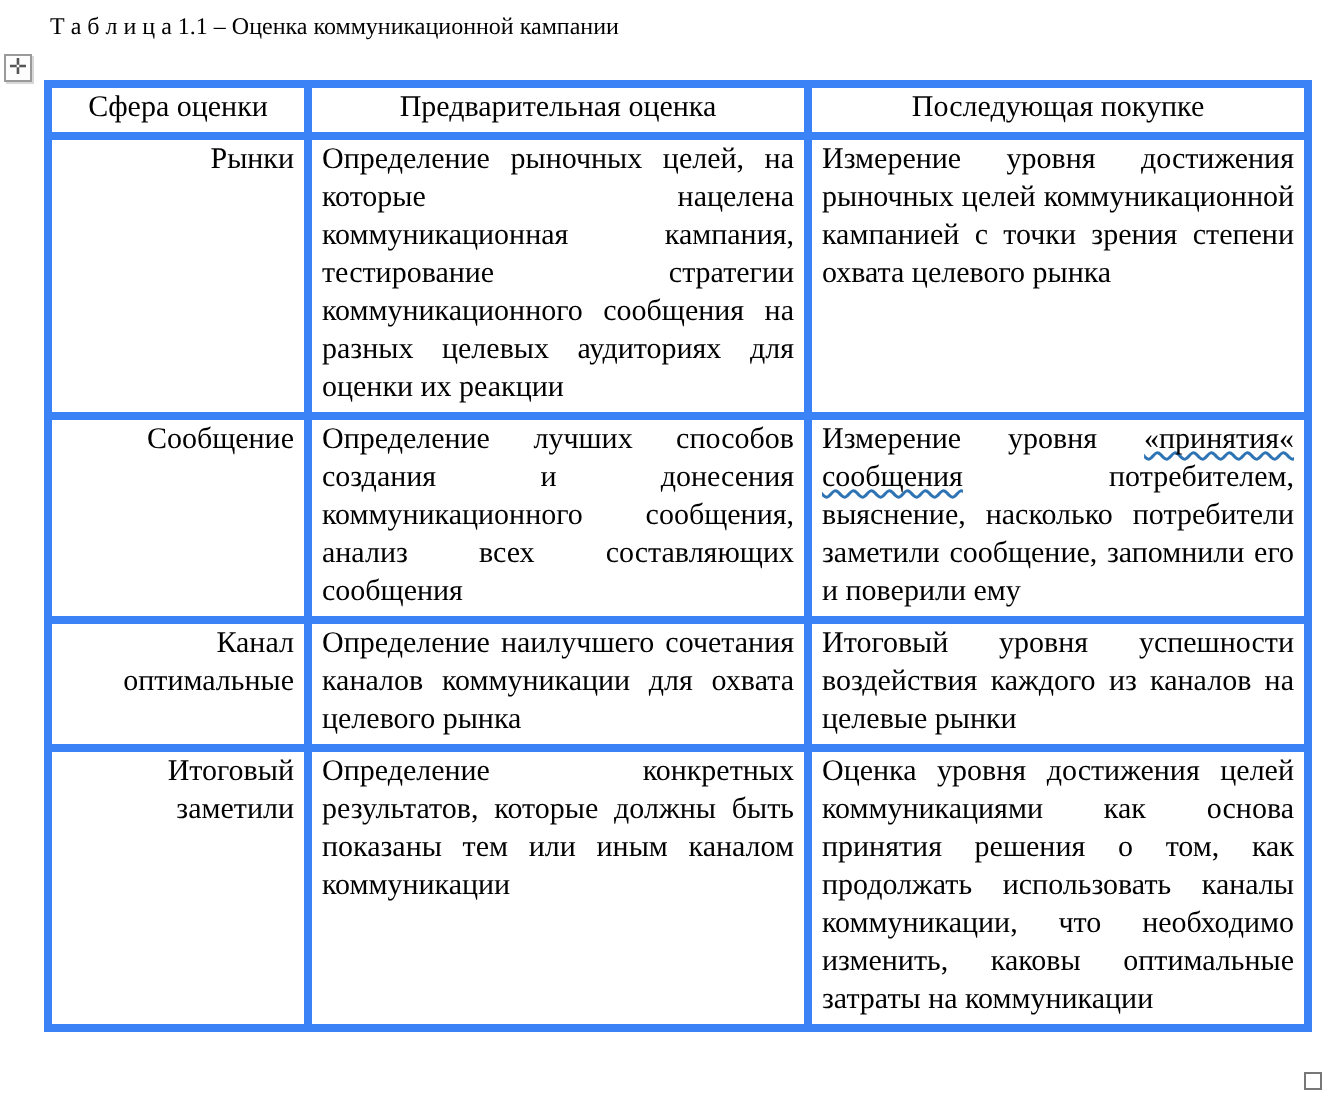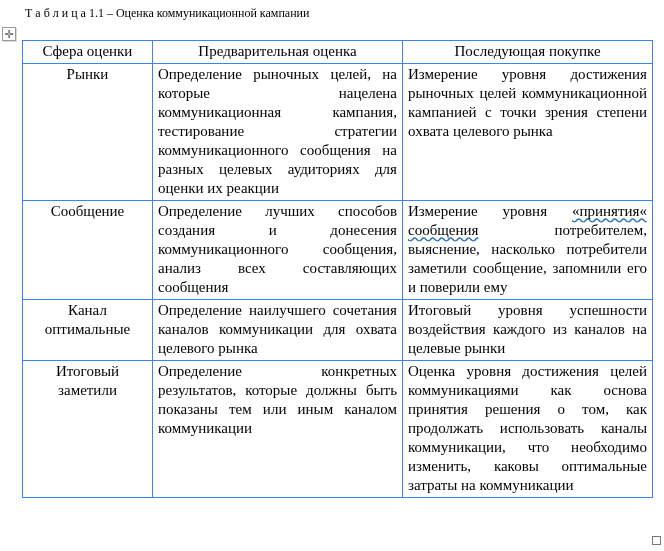--- a/index.html
+++ b/index.html
@@ -42,28 +42,28 @@
   table.doc {
     position: absolute;
     left: 22px;
     top: 40px;
     width: 630px;
     border-collapse: collapse;
     table-layout: fixed;
     font-size: 15px;
   }
   .doc th, .doc td {
-    border: 1px solid #3b82f6;
+    border: 4px solid #3b82f6;
     vertical-align: top;
     padding: 1px 5px 2px 5px;
     line-height: 19px;
     font-weight: normal;
   }
   .doc th { text-align: center; }
-  td.c-sphere { text-align: center; }
+  td.c-sphere { text-align: right; }
   td.c-text  { text-align: justify; }
   .uline {
     text-decoration: underline;
     text-decoration-style: wavy;
     text-decoration-color: #2e74b5;
     text-decoration-skip-ink: none;
   }
   .resize-handle {
     position: absolute;
     left: 652px;

